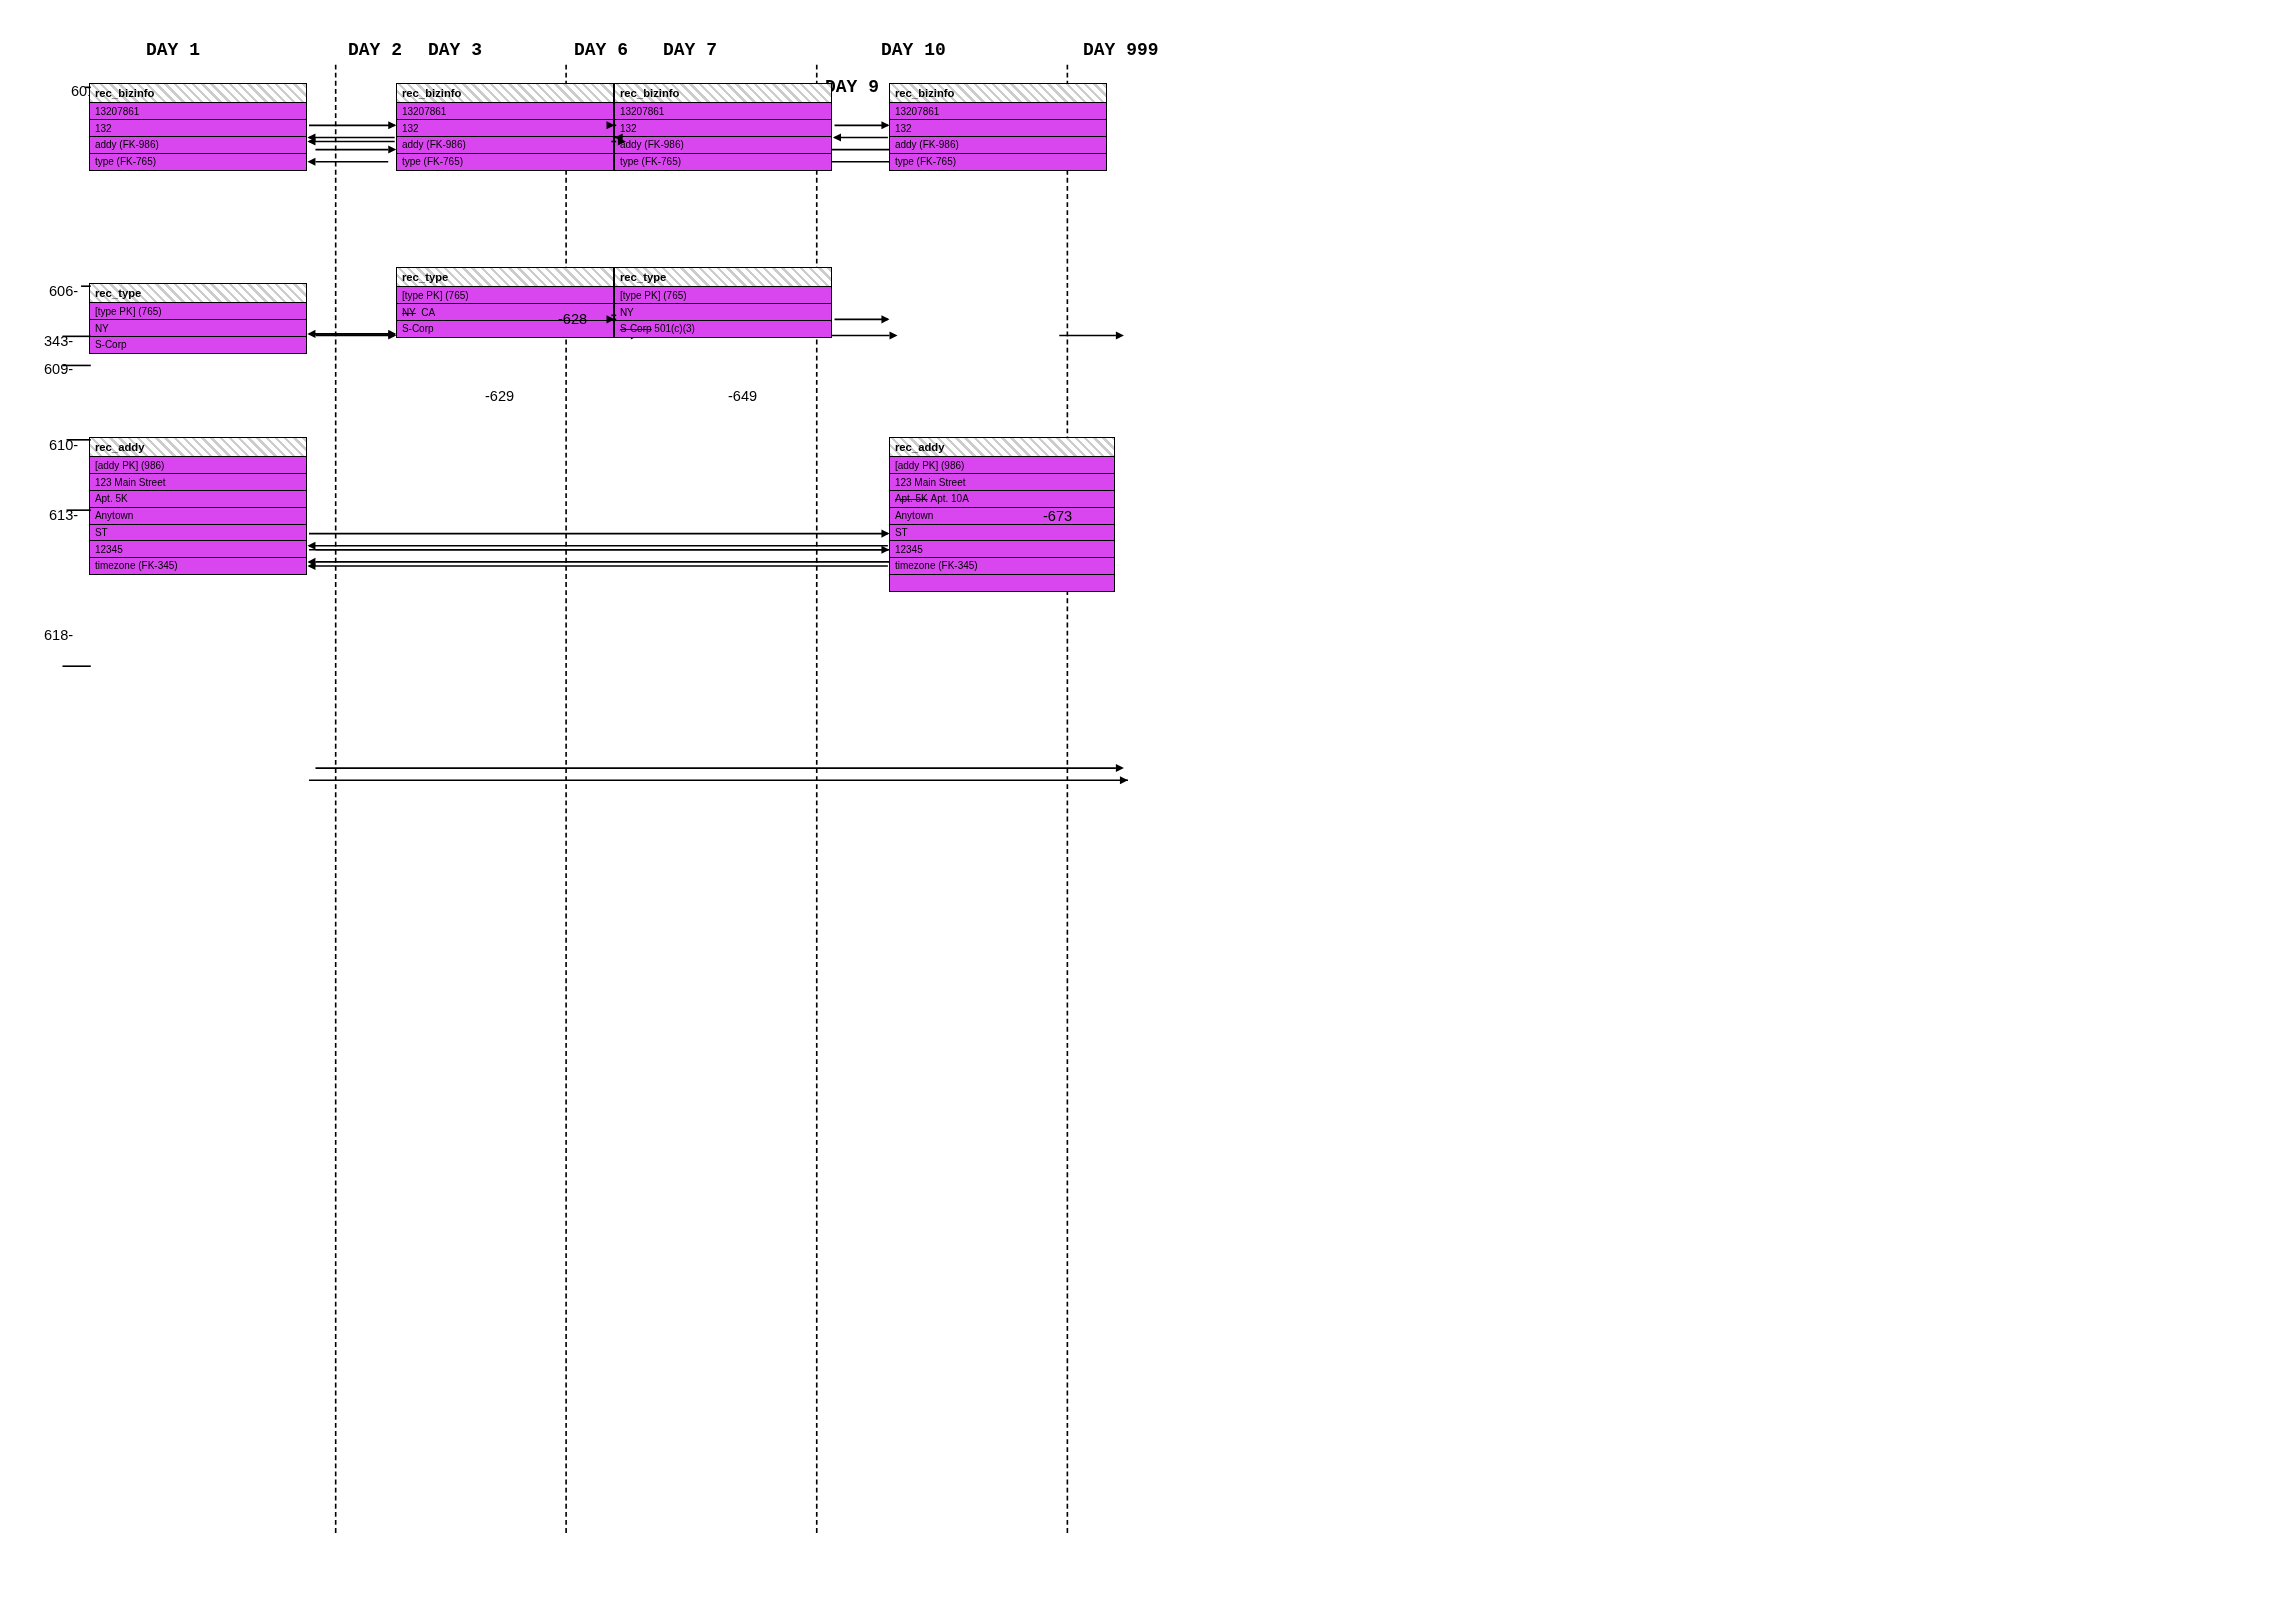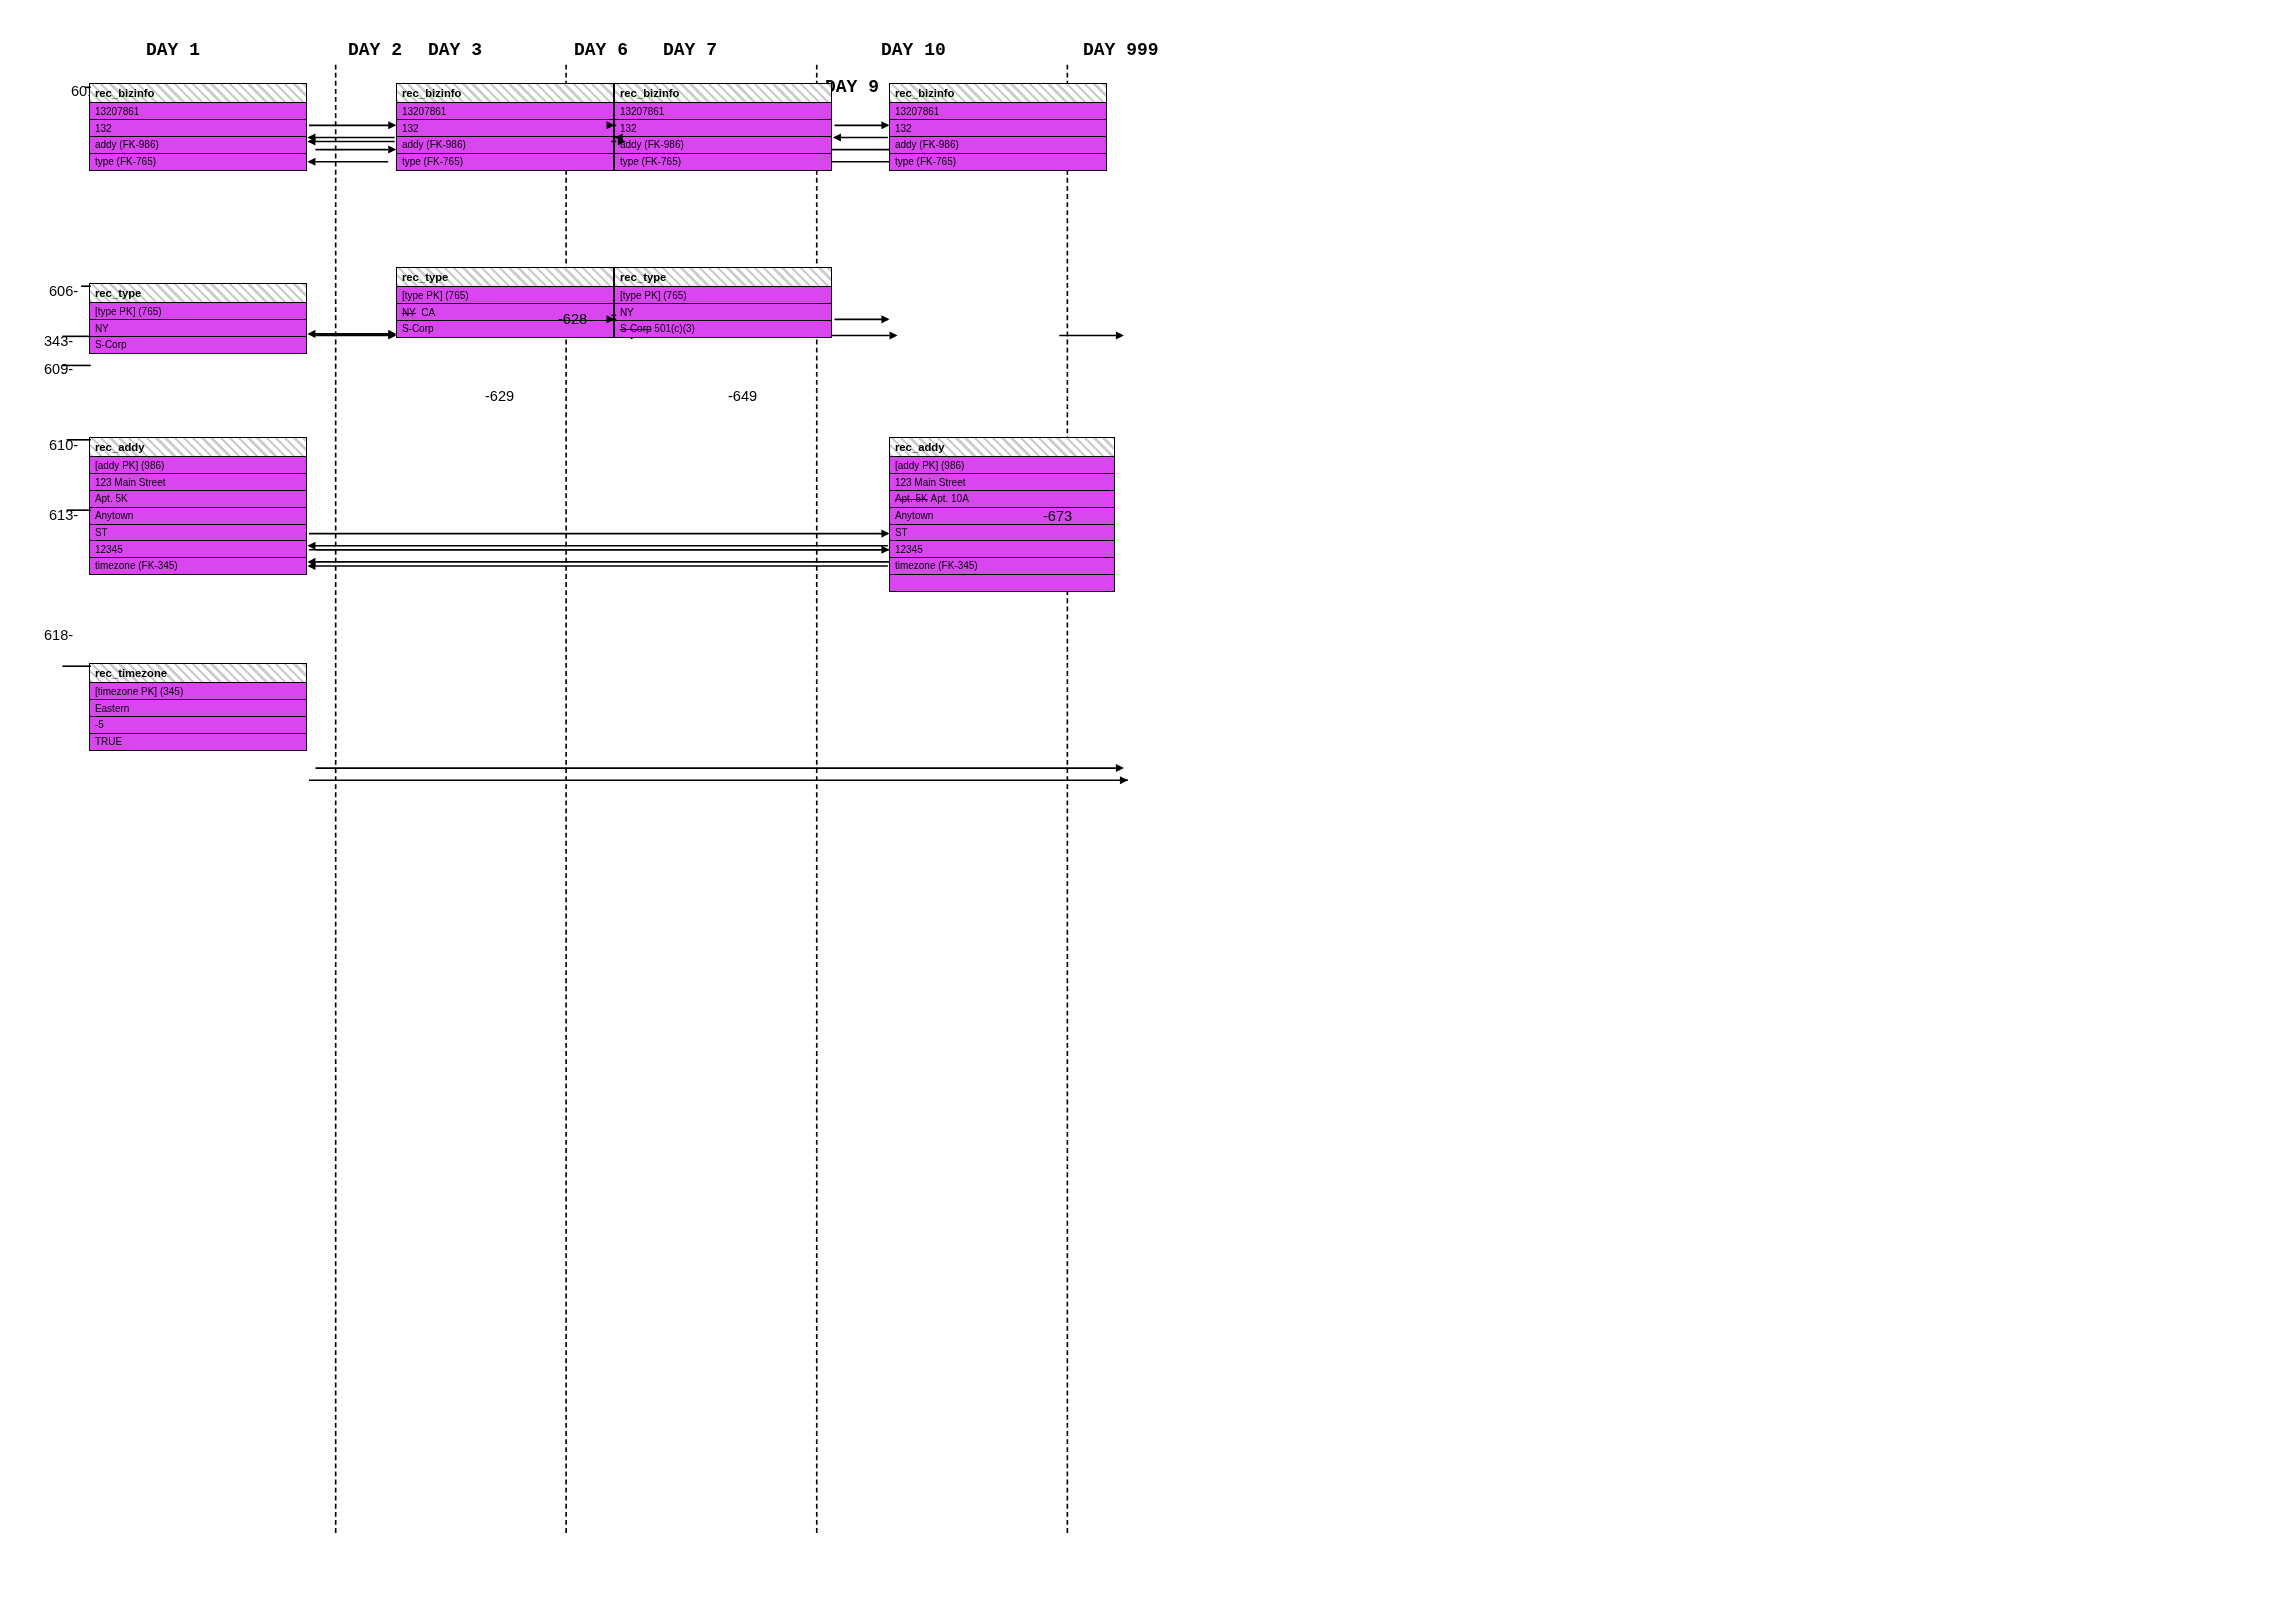--- a/index.html
+++ b/index.html
@@ -171,27 +171,20 @@
     <div class="record-row">Anytown</div>
     <div class="record-row">ST</div>
     <div class="record-row">12345</div>
     <div class="record-row">timezone (FK-345)</div>
   </div>
 
   <div class="label-num" style="left:49px; top:507px;">613-</div>
 
   <div class="label-num" style="left:44px; top:627px;">618-</div>
 
-  <div class="record-box" style="left:89px; top:663px; width:218px;">
-    <div class="record-header">rec_timezone</div>
-    <div class="record-row bold-border">[timezone PK] (345)</div>
-    <div class="record-row">Eastern</div>
-    <div class="record-row">-5</div>
-    <div class="record-row">TRUE</div>
-  </div>
 
   <div class="label-num" style="left:558px; top:83px;">-621</div>
 
   <div class="record-box" style="left:396px; top:83px; width:218px;">
     <div class="record-header">rec_bizinfo</div>
     <div class="record-row">13207861</div>
     <div class="record-row">132</div>
     <div class="record-row">addy (FK-986)</div>
     <div class="record-row">type (FK-765)</div>
   </div>

